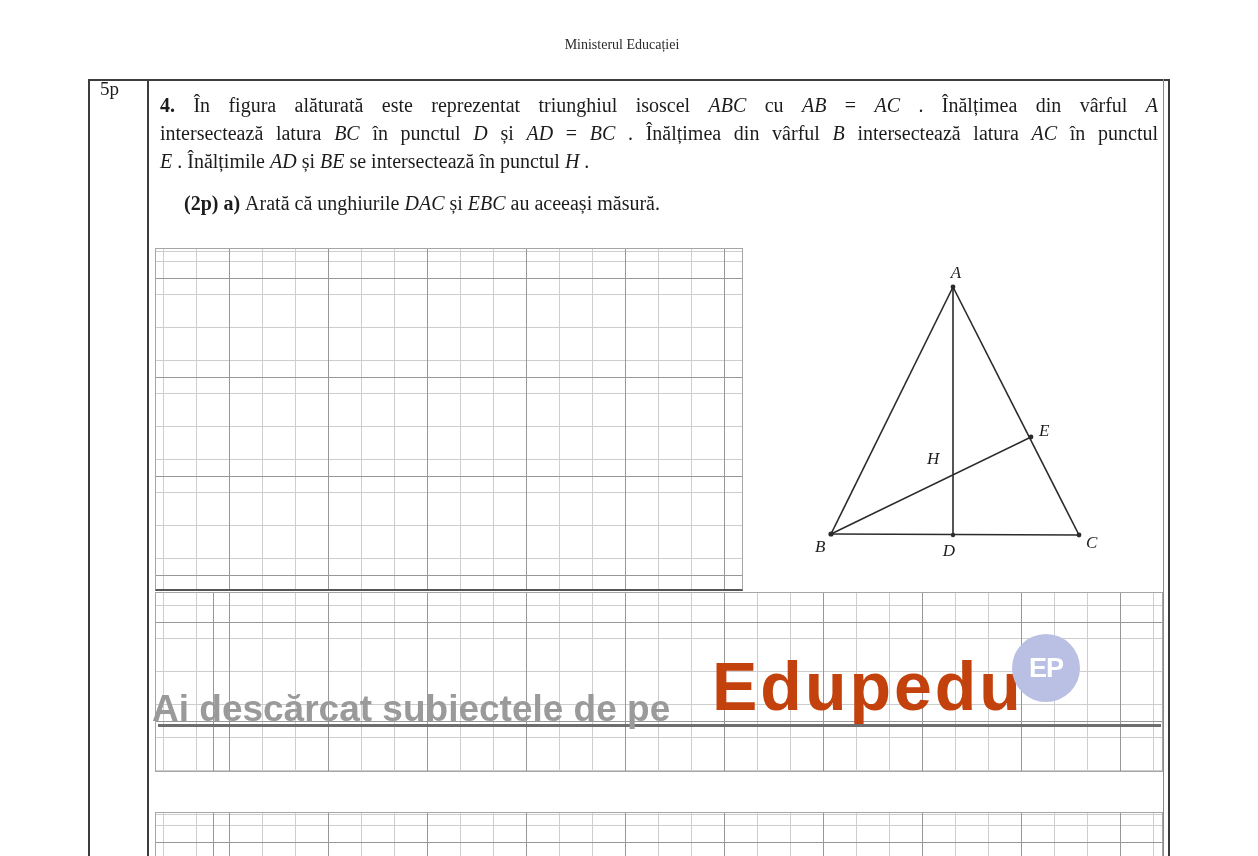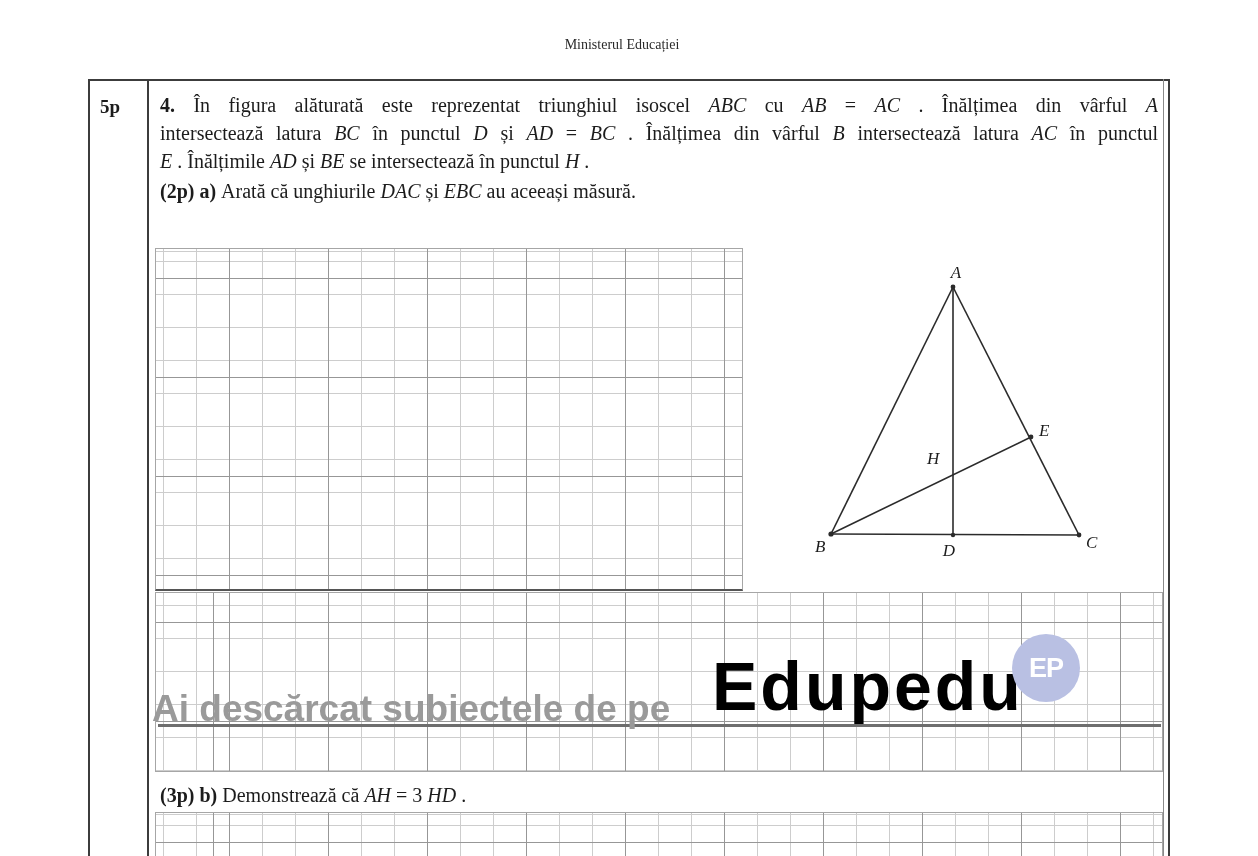--- a/index.html
+++ b/index.html
@@ -12,27 +12,27 @@
   .hdr1{top:36px;}
   .hdr2{top:53px;}
   
   .line{position:absolute;background:#3c3c3c;}
   .b-top{left:88px;top:79px;width:1082px;height:2px;}
   .b-left{left:88px;top:79px;width:2px;height:777px;}
   .b-div{left:147px;top:79px;width:2px;height:777px;}
   .b-right-outer{left:1168px;top:79px;width:2px;height:777px;}
   .b-right-inner{left:1163px;top:79px;width:1px;height:777px;background:#8a8a8a;}
   
-  .score{position:absolute;left:100px;top:96px;width:40px;font-weight:bold;font-size:19px;}
+  .score{position:absolute;left:100px;top:78px;width:40px;font-weight:normal;font-size:19px;}
   .stline{position:absolute;left:160px;width:998px;font-size:20px;line-height:26px;white-space:normal;}
   .just{text-align:justify;text-align-last:justify;}
   .l1{top:92px;}
   .l2{top:120px;}
   .l3{top:148px;}
-  .pa{top:178px;}
+  .pa{top:190px;margin-left:24px;}
   .pb{top:782px;}
   .b{font-weight:bold;}
   .i{font-style:italic;}
   
   .grid{
     position:absolute;
     border:1px solid #a6a6a6;
     background-image:
       repeating-linear-gradient(to right,  #979797 0 1px, transparent 1px 99px),
       repeating-linear-gradient(to bottom, #979797 0 1px, transparent 1px 99px),
@@ -104,20 +104,19 @@
     <text x="293" y="294">C</text>
     <text x="156" y="302" text-anchor="middle">D</text>
     <text x="246" y="182">E</text>
     <text x="134" y="210">H</text>
   </svg>
 
   <div class="grid grid-mid"></div>
   <div class="wm-underline"></div>
 
   <div class="wm-text" style="color: rgb(154, 154, 154);">Ai descărcat subiectele de pe</div>
-  <div class="wm-brand" style="color: #000000;">Edupedu</div>
+  <div class="wm-brand" style="color: #c2410c;">Edupedu</div>
   <div class="wm-logo" style="background: rgb(185, 192, 227);">EP</div>
 
-  <div class="stline pb"><span class="b">(3p) b) </span><span>Demonstrează că </span><span class="i">AH</span><span> = 3 </span><span class="i">HD</span><span> .</span></div>
 
   <div class="grid grid-b"></div>
 
 </div>
 
 </body></html>

